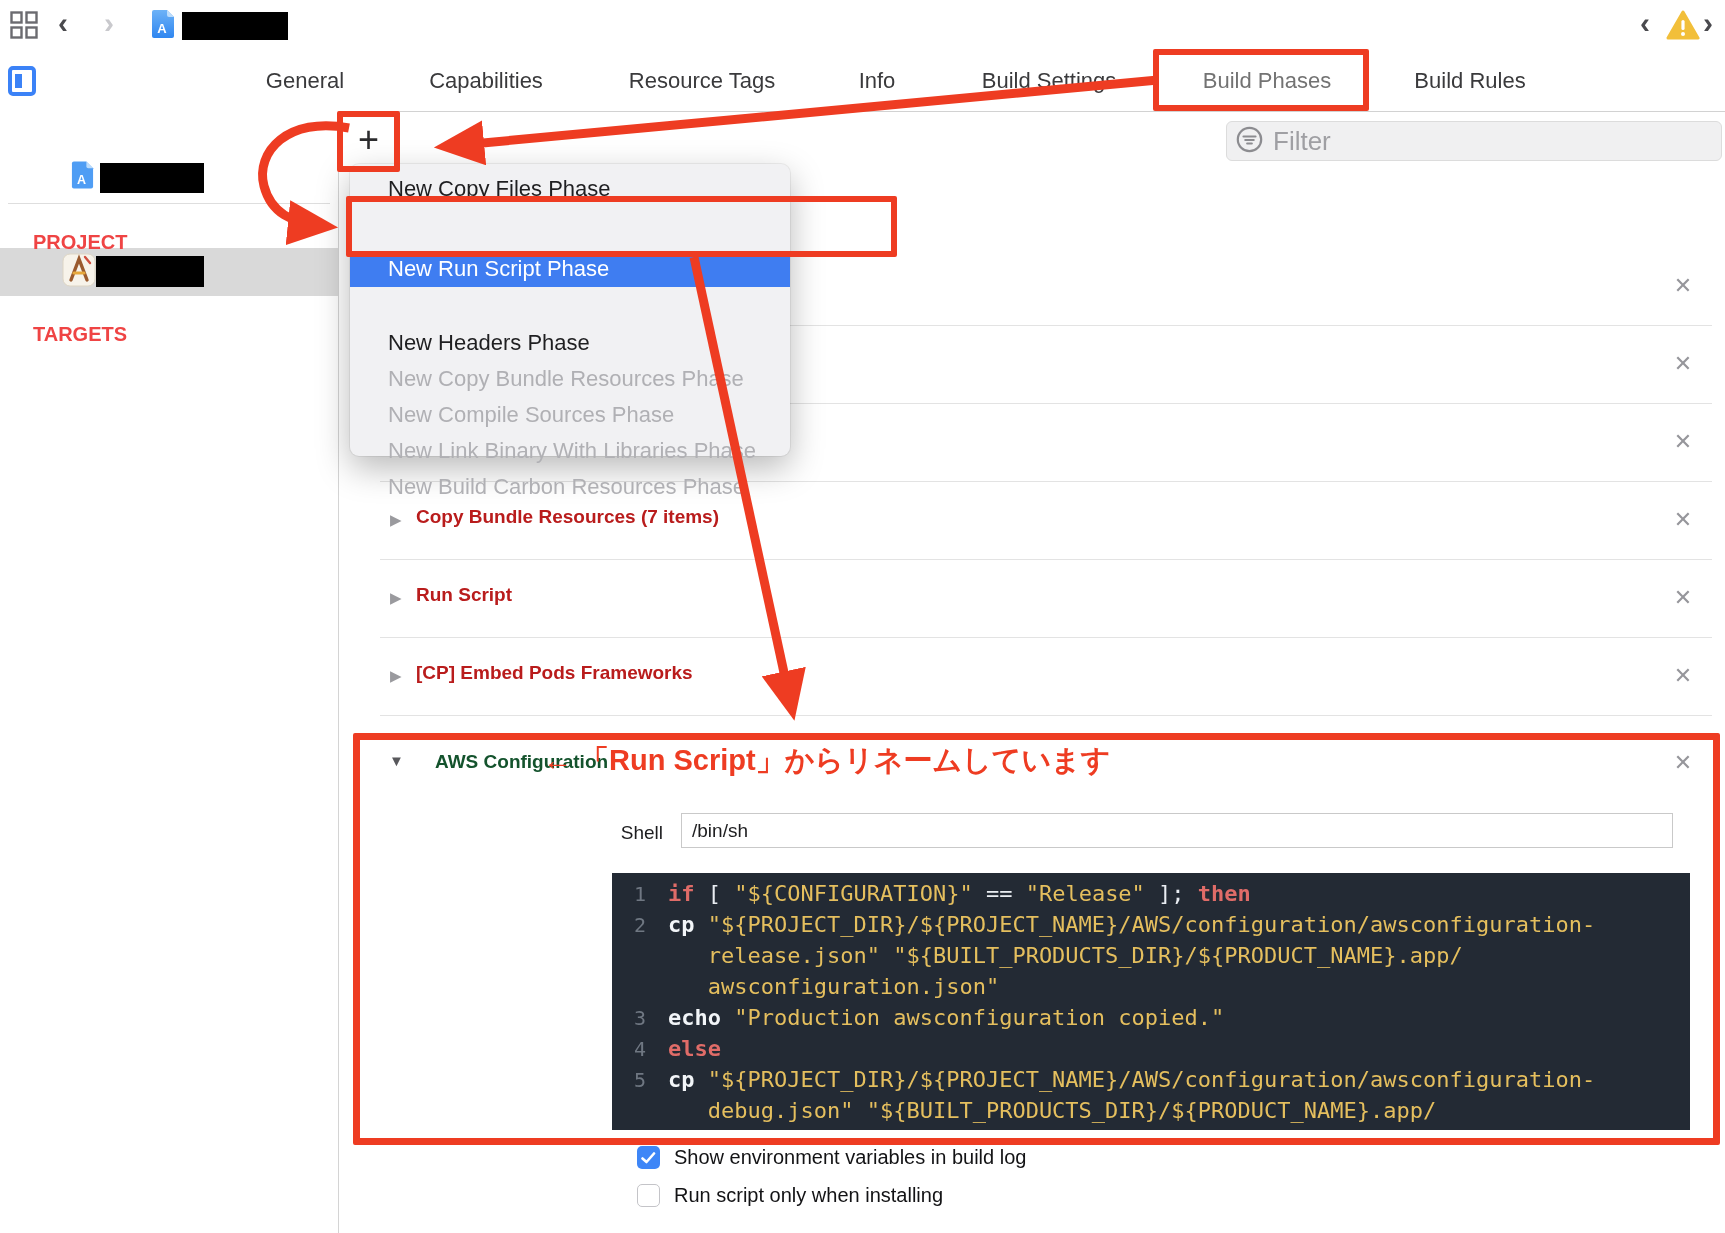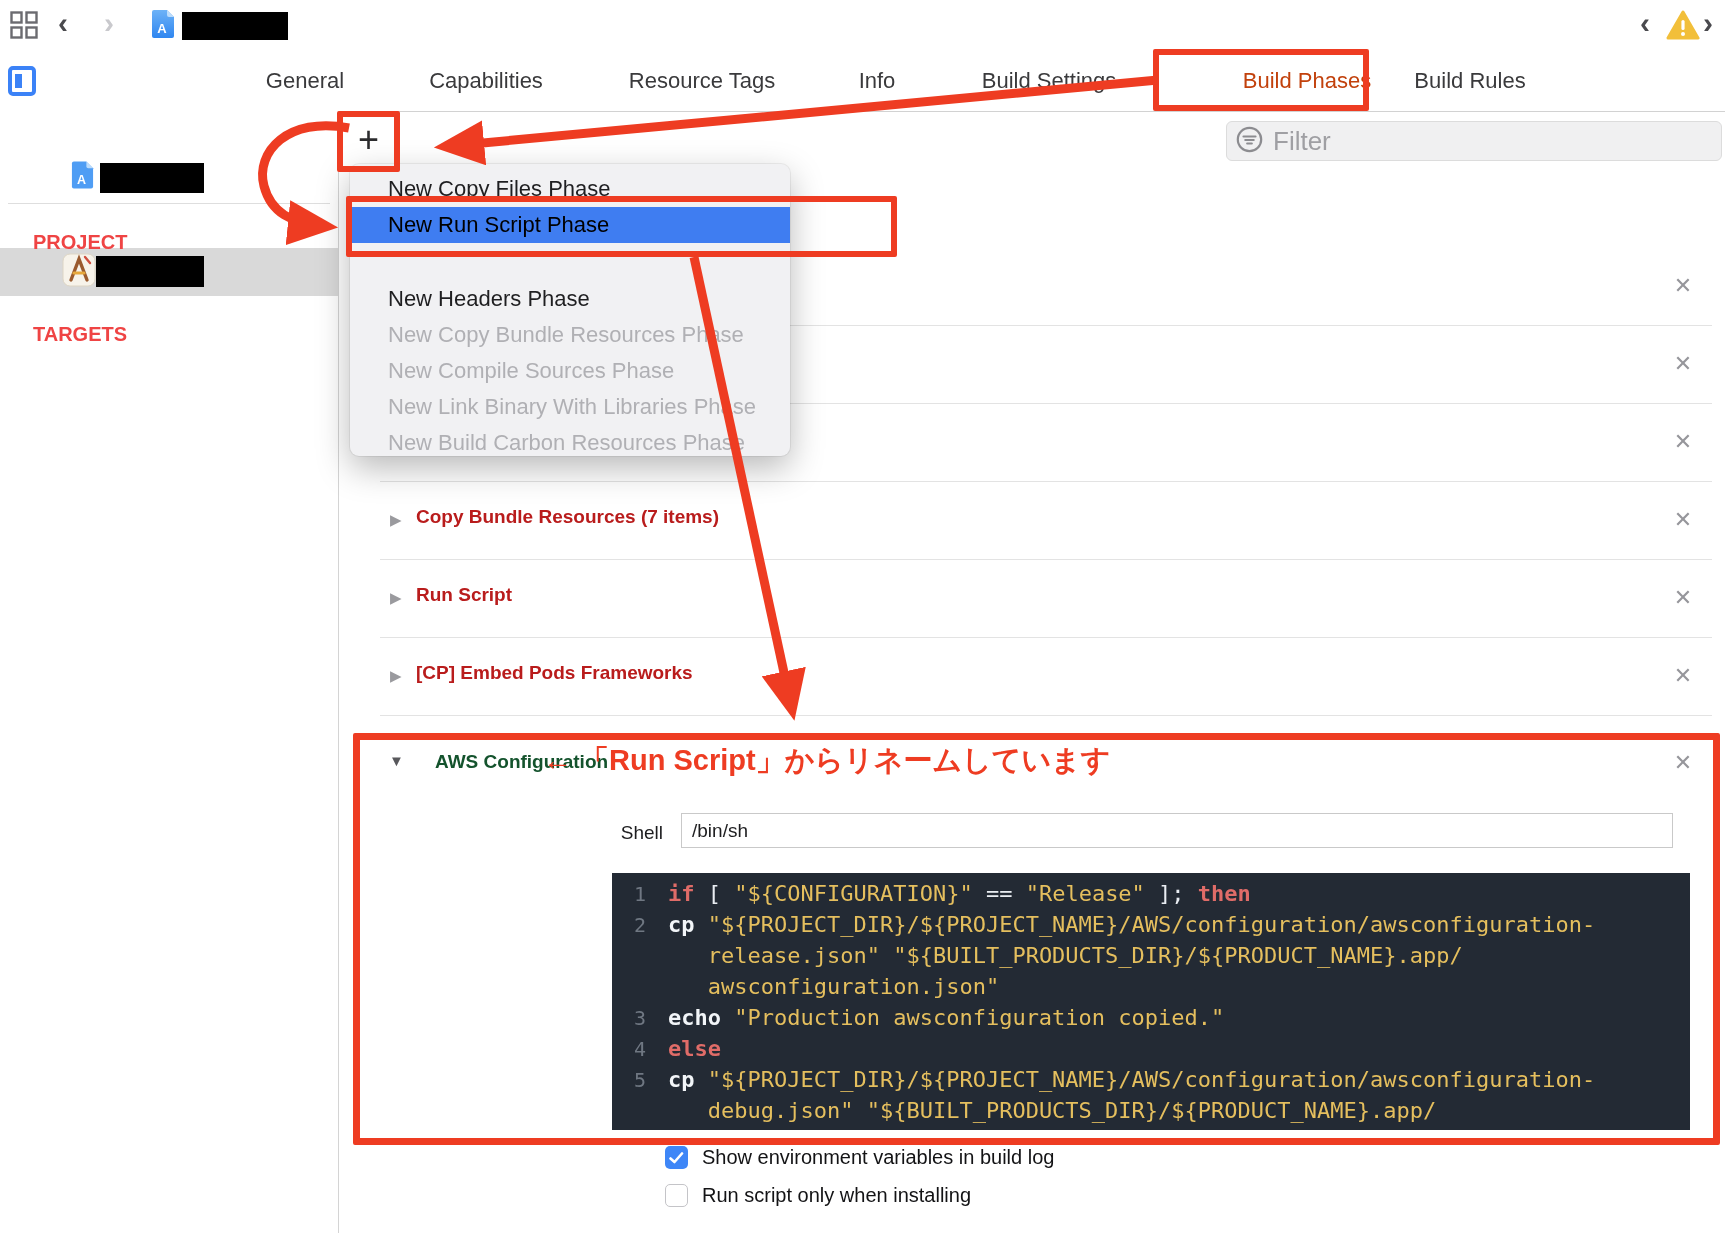--- a/index.html
+++ b/index.html
@@ -18,21 +18,21 @@
   .tb-right-back{position:absolute;left:1640px;top:6px;font-size:30px;color:#4a4a4e;font-weight:bold;}
   .tb-warn{position:absolute;left:1666px;top:10px;}
   .tb-right-fwd{position:absolute;left:1703px;top:6px;font-size:30px;color:#4a4a4e;font-weight:bold;}
 
   
   .tabbar{position:absolute;left:0;top:50px;width:1725px;height:61px;background:#fff;
           border-bottom:1px solid #d2d2d2;}
   .tabbar-icon{position:absolute;left:8px;top:16px;}
   .tab{position:absolute;top:0;height:61px;line-height:61px;transform:translateX(-50%);
        font-size:22px;color:#3a3a3c;white-space:nowrap;cursor:default;}
-  .tab.active{color:#c2410c;margin-left:40px;}
+  .tab.active{color:#737373;}
   .tab:nth-child(1){left:305px;} .tab:nth-child(2){left:486px;}
   .tab:nth-child(3){left:702px;} .tab:nth-child(4){left:877px;}
   .tab:nth-child(5){left:1049px;} .tab:nth-child(6){left:1267px;}
   .tab:nth-child(7){left:1470px;}
 
   
   .sidebar{position:absolute;left:0;top:111px;width:338px;height:1122px;background:#fff;
            border-right:1px solid #d4d4d4;}
   .sb-header{position:absolute;left:33px;font-size:20px;font-weight:bold;color:#ef4444;}
   .sb-header.project{top:120px;} .sb-header.targets{top:212px;}
@@ -71,35 +71,35 @@
   .codeblock{position:absolute;left:612px;top:873px;width:1078px;height:257px;background:#232a34;
              font-family:"DejaVu Sans Mono","Liberation Mono",monospace;font-size:22px;
              padding-top:5px;box-sizing:border-box;overflow:hidden;}
   .code-line{height:31px;line-height:31px;white-space:pre;}
   .code-line .gutter{display:inline-block;width:34px;margin-right:22px;text-align:right;color:#6f7782;font-size:20px;}
   .tk-kw{color:#e06c68;font-weight:bold;}
   .tk-str{color:#e5bf5e;}
   .tk-pl{color:#e9edf2;}
   .tk-cmd{color:#f2f5f8;font-weight:bold;}
 
-  .check-row{position:absolute;left:632px;display:flex;align-items:center;padding-left:33px;}
+  .check-row{position:absolute;left:604px;display:flex;align-items:center;padding-left:33px;}
   .check-row.c0{top:1146px;} .check-row.c1{top:1184px;}
   .cbox{width:23px;height:23px;border-radius:5px;box-sizing:border-box;flex:0 0 auto;}
   .cbox.on{background:#3e86f7;display:flex;align-items:center;justify-content:center;}
   .cbox.off{background:#fff;border:1px solid #c4c4c8;}
   .clabel{margin-left:14px;font-size:20px;color:#131315;white-space:nowrap;}
 
   
   .menu{position:absolute;left:350px;top:164px;width:440px;height:292px;background:#f1f1f3;
         border-radius:9px;box-shadow:0 12px 34px rgba(0,0,0,.28), 0 0 0 1px rgba(0,0,0,.06);
         padding-top:7px;box-sizing:border-box;z-index:20;}
   .menu-item{height:36px;line-height:36px;padding-left:38px;font-size:22px;white-space:nowrap;cursor:default;}
   .menu-item.enabled{color:#1f1f21;}
   .menu-item.disabled{color:#b0b0b4;}
-  .menu-item.selected{background:#3f7df1;color:#000000;}
+  .menu-item.selected{background:#3f7df1;color:#ffffff;margin-top:44px;}
   .menu-item.gap{margin-top:38px;}
 
   
   .rframe{position:absolute;border:6px solid #ee3c22;z-index:30;pointer-events:none;border-radius:2px;}
   .rf-plus{left:337px;top:111px;width:51px;height:49px;}
   .rf-tab{left:1153px;top:49px;width:204px;height:50px;}
   .rf-runscript{left:346px;top:196px;width:539px;height:49px;}
   .rf-aws{left:353px;top:733px;width:1353px;height:398px;border-width:7px;}
   .arrows{position:absolute;left:0;top:0;z-index:31;pointer-events:none;}
 </style>

